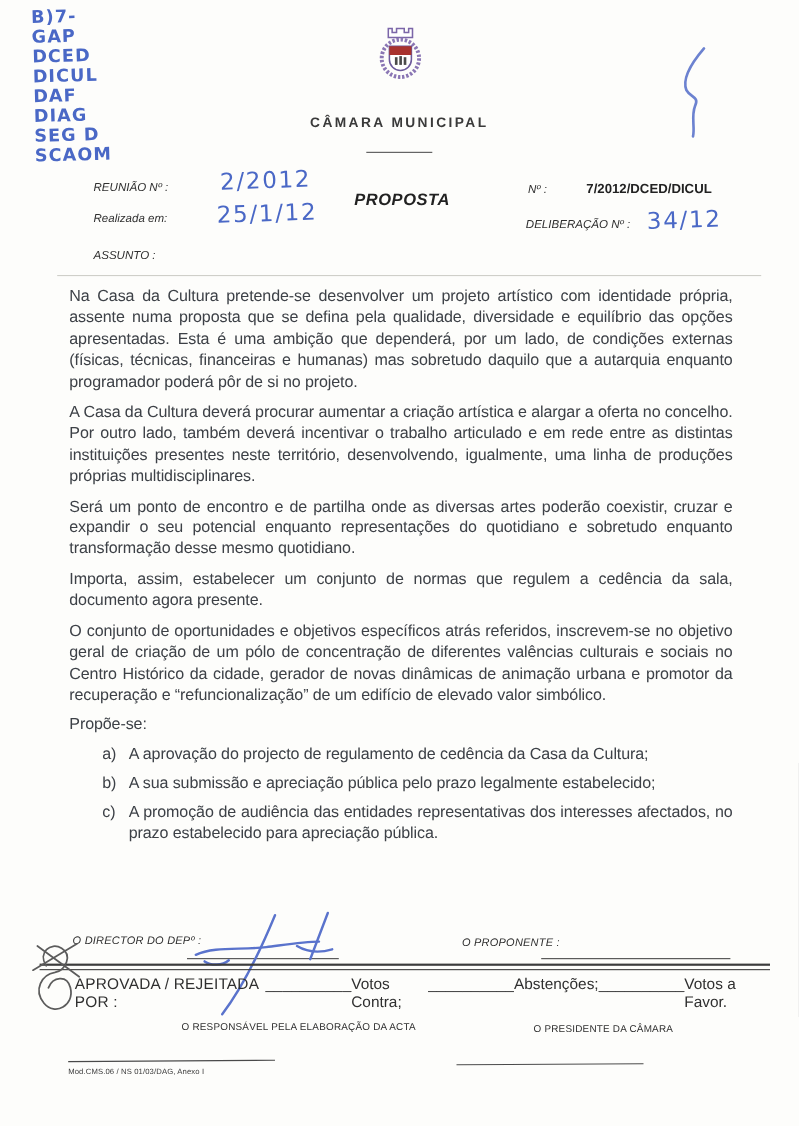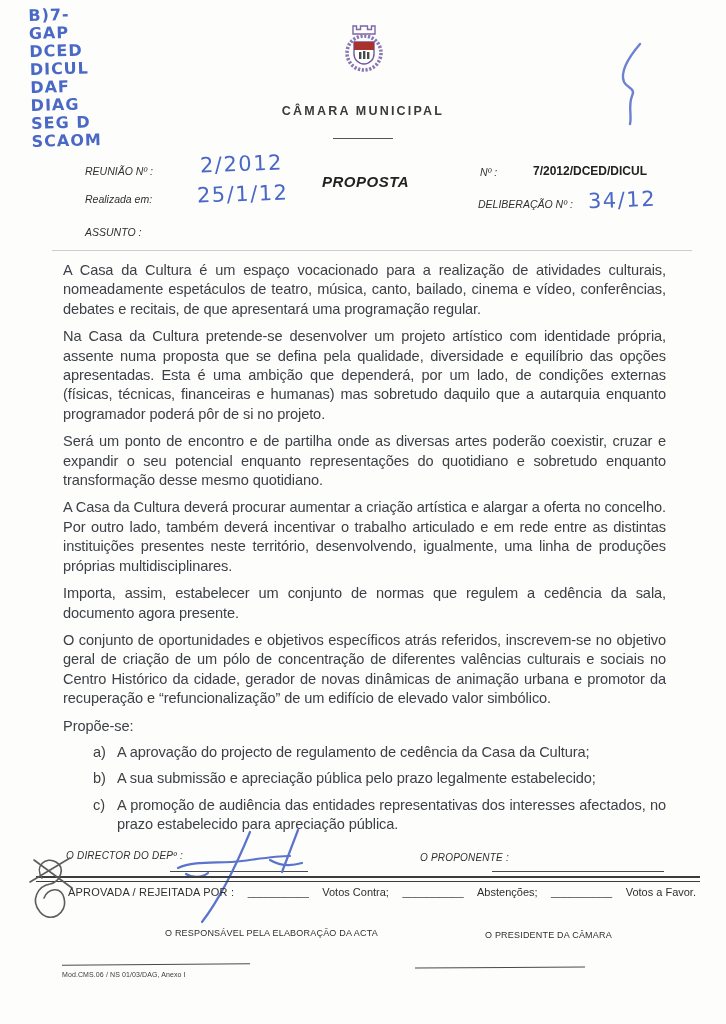--- a/index.html
+++ b/index.html
@@ -76,21 +76,21 @@
   
   .foot-lbl{font-style:italic;font-size:10px;color:#2f2f2f;letter-spacing:0.2px;}
   .sig-line{border-top:1.2px solid #4a4a4a;}
   .double-rule{
     left:36px;top:876px;width:664px;height:3px;
     border-top:2px solid #3c3c3c;border-bottom:1px solid #3c3c3c;
   }
   .approval-row{
     left:68px;top:886px;width:628px;
     display:flex;justify-content:space-between;align-items:baseline;
-    font-size:11px;color:#2f2f2f;
+    font-size:14px;color:#2f2f2f;
   }
   .approval-row .cap{letter-spacing:0.2px;}
   .blank{color:#3c3c3c;letter-spacing:0;}
   .minuta{
     left:70px;top:906px;width:600px;
     font-size:7.8px;font-style:italic;color:#2f2f2f;
     white-space:nowrap;letter-spacing:-0.05px;
   }
   .form-ref{
     left:62px;top:971px;
@@ -141,24 +141,23 @@
   <div class="abs lbl" style="left:85px;top:193px;">Realizada em:</div>
   <div class="abs ink hand-val" style="left:197px;top:182px;">25/1/12</div>
 
   <div class="abs lbl" style="left:478px;top:198px;">DELIBERAÇÃO Nº :</div>
   <div class="abs ink hand-val" style="left:588px;top:188px;">34/12</div>
 
   <div class="abs lbl" style="left:85px;top:226px;">ASSUNTO :</div>
   <div class="abs assunto-rule"></div>
 
   <div class="abs doc-body">
-    <p>A Casa da Cultura é um espaço vocacionado para a realização de atividades culturais, nomeadamente espetáculos de teatro, música, canto, bailado, cinema e vídeo, conferências, debates e recitais, de que apresentará uma programação regular.</p>
     <p>Na Casa da Cultura pretende-se desenvolver um projeto artístico com identidade própria, assente numa proposta que se defina pela qualidade, diversidade e equilíbrio das opções apresentadas. Esta é uma ambição que dependerá, por um lado, de condições externas (físicas, técnicas, financeiras e humanas) mas sobretudo daquilo que a autarquia enquanto programador poderá pôr de si no projeto.</p>
+    <p>A Casa da Cultura deverá procurar aumentar a criação artística e alargar a oferta no concelho. Por outro lado, também deverá incentivar o trabalho articulado e em rede entre as distintas instituições presentes neste território, desenvolvendo, igualmente, uma linha de produções próprias multidisciplinares.</p>
     <p>Será um ponto de encontro e de partilha onde as diversas artes poderão coexistir, cruzar e expandir o seu potencial enquanto representações do quotidiano e sobretudo enquanto transformação desse mesmo quotidiano.</p>
-    <p>A Casa da Cultura deverá procurar aumentar a criação artística e alargar a oferta no concelho. Por outro lado, também deverá incentivar o trabalho articulado e em rede entre as distintas instituições presentes neste território, desenvolvendo, igualmente, uma linha de produções próprias multidisciplinares.</p>
     <p>Importa, assim, estabelecer um conjunto de normas que regulem a cedência da sala, documento agora presente.</p>
     <p>O conjunto de oportunidades e objetivos específicos atrás referidos, inscrevem-se no objetivo geral de criação de um pólo de concentração de diferentes valências culturais e sociais no Centro Histórico da cidade, gerador de novas dinâmicas de animação urbana e promotor da recuperação e “refuncionalização” de um edifício de elevado valor simbólico.</p>
     <p class="propose">Propõe-se:</p>
     <div class="list-item">
       <span class="marker">a)</span>
       <span class="it-text">A aprovação do projecto de regulamento de cedência da Casa da Cultura;</span>
     </div>
     <div class="list-item">
       <span class="marker">b)</span>
       <span class="it-text">A sua submissão e apreciação pública pelo prazo legalmente estabelecido;</span>

